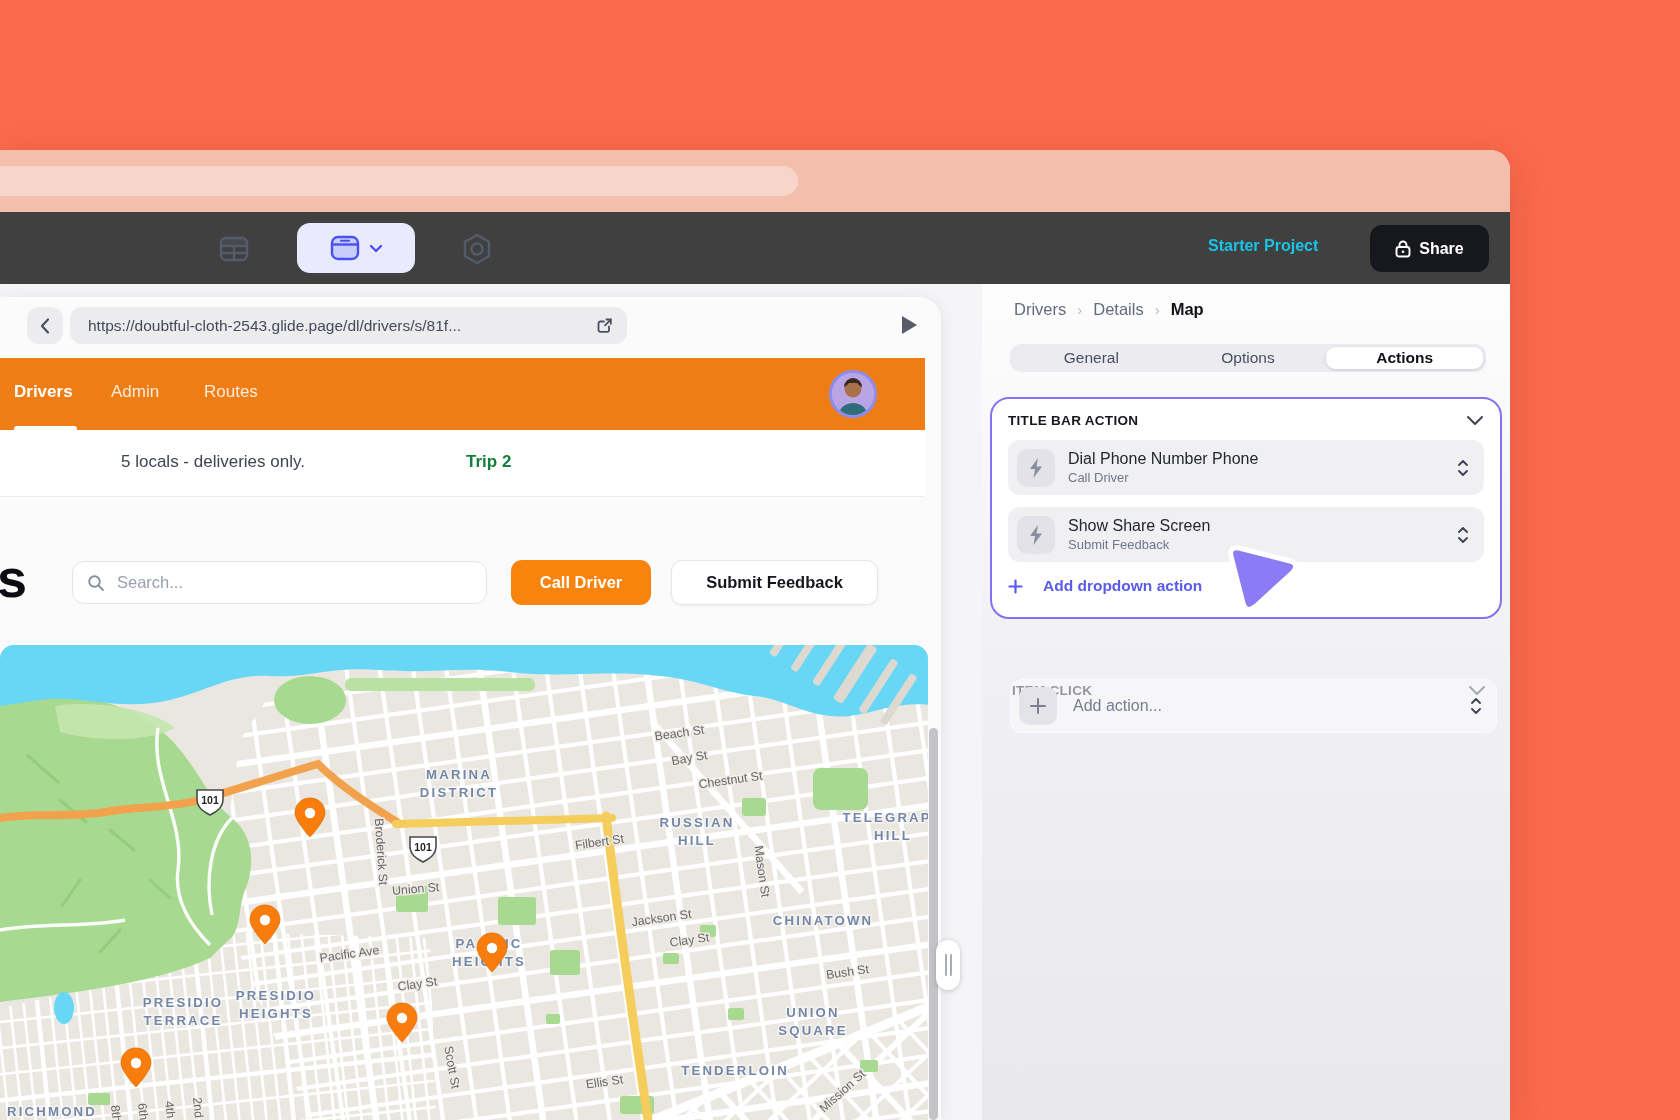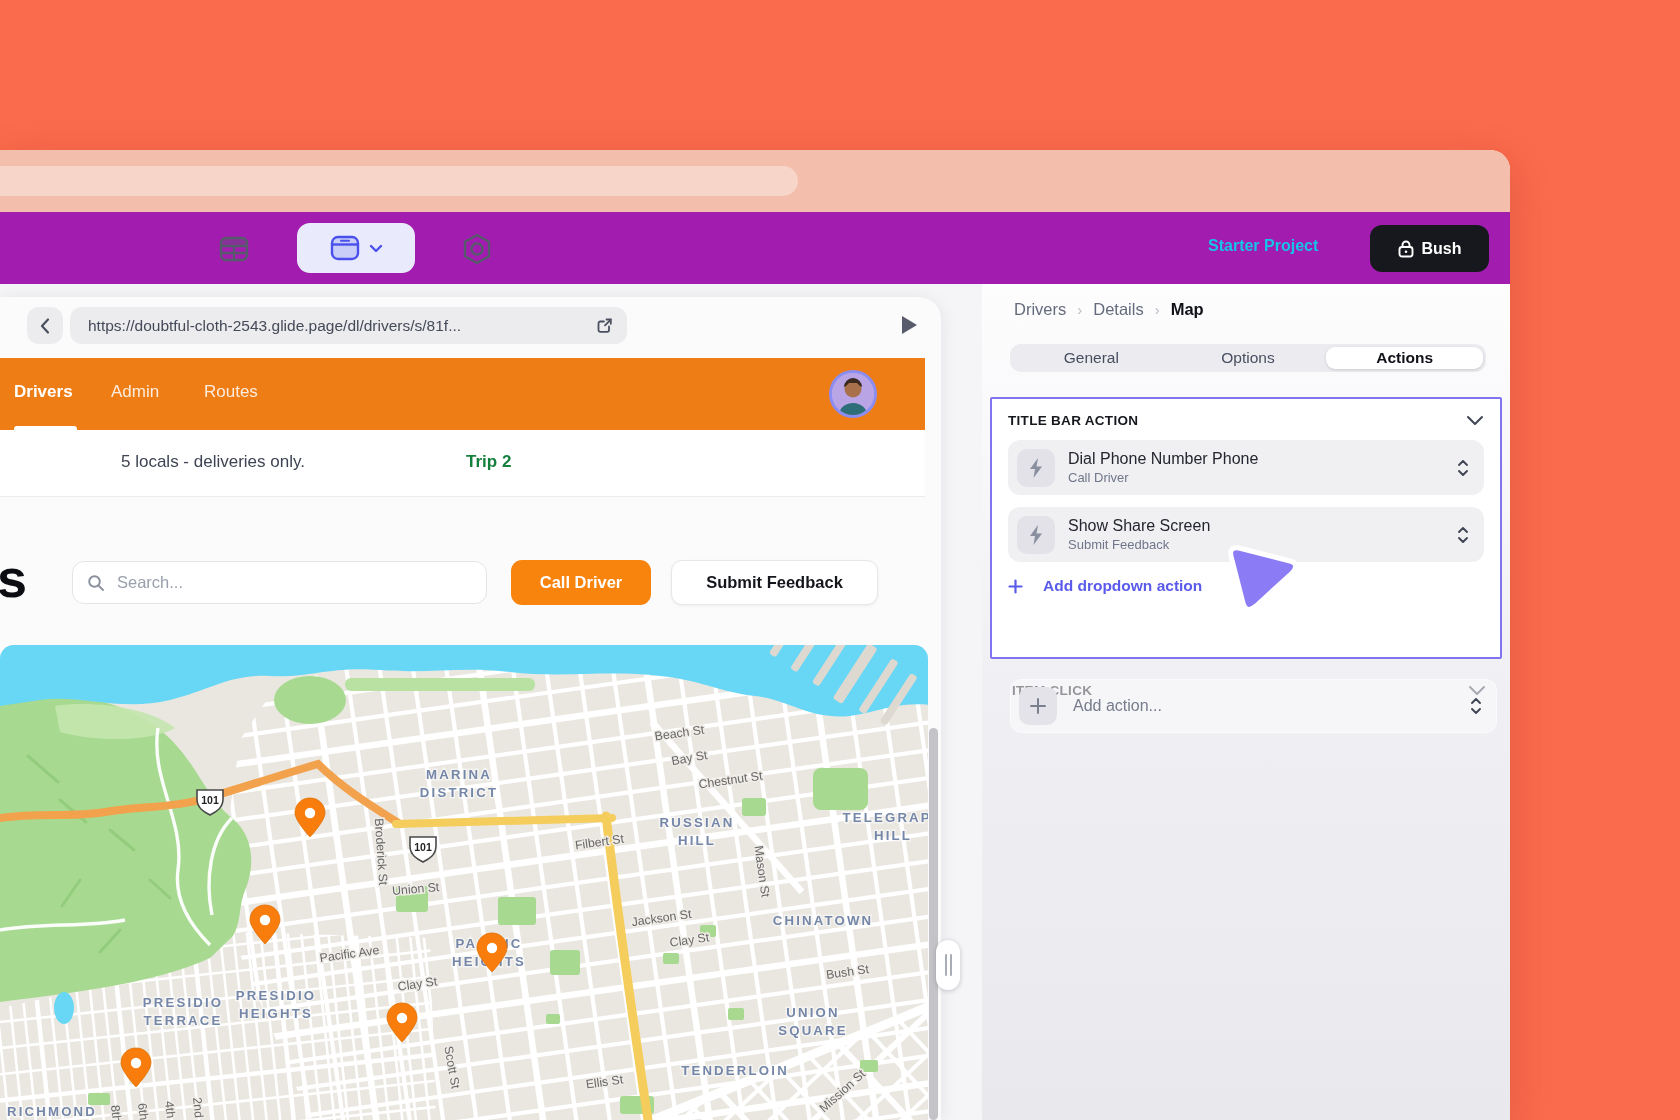--- a/index.html
+++ b/index.html
@@ -4,21 +4,21 @@
 <style>
   html,body{margin:0;padding:0;}
   body{width:1680px;height:1120px;overflow:hidden;background:#FA6A4C;
        font-family:"Liberation Sans","DejaVu Sans",sans-serif;position:relative;}
   .window{position:absolute;left:0;top:150px;width:1510px;height:970px;background:#fff;
           border-top-right-radius:20px;box-shadow:0 12px 44px rgba(120,20,0,.18);}
   .pinkbar{position:absolute;left:0;top:0;width:100%;height:62px;background:#F4BEAC;
            border-top-right-radius:20px;}
   .pinkpill{position:absolute;left:0;top:16px;width:798px;height:30px;background:#F8D5C9;
             border-radius:0 15px 15px 0;}
-  .toolbar{position:absolute;left:0;top:62px;width:100%;height:72px;background:#a21caf;}
+  .toolbar{position:absolute;left:0;top:62px;width:100%;height:72px;background:#404040;}
   .tool-ic{position:absolute;top:18px;width:38px;height:38px;display:flex;align-items:center;justify-content:center;}
   .active-pill{position:absolute;left:297px;top:11px;width:118px;height:50px;background:#E9EBFC;
                border-radius:13px;display:flex;align-items:center;justify-content:center;gap:9px;}
   .project{position:absolute;left:1208px;top:25px;font-size:16px;font-weight:700;color:#18C3E8;cursor:pointer;}
   .share-btn{position:absolute;left:1370px;top:13px;width:119px;height:47px;background:#17181D;border-radius:12px;
              display:flex;align-items:center;justify-content:center;gap:8px;color:#fff;font-size:16px;font-weight:600;}
   .content-bg{position:absolute;left:0;top:134px;right:0;bottom:0;background:#F5F5F7;}
   
   .frame{position:absolute;left:0;top:147px;width:941px;height:823px;background:#FBFBFC;
          border-top-right-radius:22px;box-shadow:0 2px 18px rgba(30,30,60,.08);}
@@ -59,22 +59,22 @@
   .panel{position:absolute;left:982px;top:134px;width:528px;height:836px;
          background:linear-gradient(180deg,#FDFDFE 0%,#F8F8FA 20%,#F0F0F4 48%,#E8E8ED 100%);}
   .crumbs{position:absolute;left:32px;top:16px;display:flex;align-items:center;gap:11px;font-size:16.5px;}
   .crumb{color:#646B7C;} .crumb.current{color:#101218;font-weight:600;}
   .crumb-sep{color:#B9BDC7;font-size:15px;}
   .tabs{position:absolute;left:28px;top:60px;width:476px;height:28px;background:#ECECF0;border-radius:11px;
         display:flex;padding:3px;box-sizing:border-box;}
   .tab{flex:1;display:flex;align-items:center;justify-content:center;font-size:15.5px;color:#474E5F;font-weight:500;
        border-radius:9px;}
   .tab.active{background:#fff;color:#101218;font-weight:700;box-shadow:0 1px 3px rgba(20,20,40,.16);}
-  .action-box{position:absolute;left:8px;top:113px;width:512px;height:262px;background:#fff;
-              border:2.5px solid #8273F1;border-radius:2px;box-sizing:border-box;padding:14px 16px;}
+  .action-box{position:absolute;left:8px;top:113px;width:512px;height:222px;background:#fff;
+              border:2.5px solid #8273F1;border-radius:19px;box-sizing:border-box;padding:14px 16px;}
   .sec-head{display:flex;align-items:center;justify-content:space-between;}
   .sec-title{font-size:13.5px;font-weight:700;color:#16181E;letter-spacing:.3px;}
   .action-row{margin-top:12px;height:55px;background:#F0F0F3;border-radius:12px;display:flex;align-items:center;
               padding:0 14px 0 9px;box-sizing:border-box;gap:13px;}
   .bolt-sq{width:38px;height:38px;border-radius:10px;background:#E2E2E8;display:flex;align-items:center;justify-content:center;flex:none;}
   .ar-txt{flex:1;min-width:0;}
   .ar-title{font-size:16px;color:#23262F;font-weight:500;line-height:20px;}
   .ar-sub{font-size:13px;color:#70768A;line-height:16px;margin-top:1px;}
   .add-link{margin-top:15px;display:flex;align-items:center;gap:20px;color:#5B5BEB;font-size:15.5px;font-weight:700;}
   .item-head{position:absolute;left:30px;top:368px;width:474px;margin-top:31px;}
@@ -120,21 +120,21 @@
         <circle cx="17" cy="17" r="5.6" fill="none" stroke="#565B6B" stroke-width="2.4"></circle>
       </svg>
     </div>
     <div class="project">Starter Project</div>
     <div class="share-btn">
       <svg width="16" height="18" viewBox="0 0 16 18">
         <rect x="1.5" y="7" width="13" height="9.5" rx="2.5" fill="none" stroke="#fff" stroke-width="1.9"></rect>
         <path d="M4.5,7 V5 a3.5,3.5 0 0 1 7,0 V7" fill="none" stroke="#fff" stroke-width="1.9"></path>
         <circle cx="8" cy="11.7" r="1.3" fill="#fff"></circle>
       </svg>
-      <span>Bush</span>
+      <span>Share</span>
     </div>
   </div>
 
   <div class="content-bg"></div>
 
   <div class="frame">
     <div class="back-btn">
       <svg width="14" height="18" viewBox="0 0 14 18">
         <polyline points="10,2.5 4,9 10,15.5" fill="none" stroke="#4A4F5E" stroke-width="2.2" stroke-linecap="round" stroke-linejoin="round"></polyline>
       </svg>

